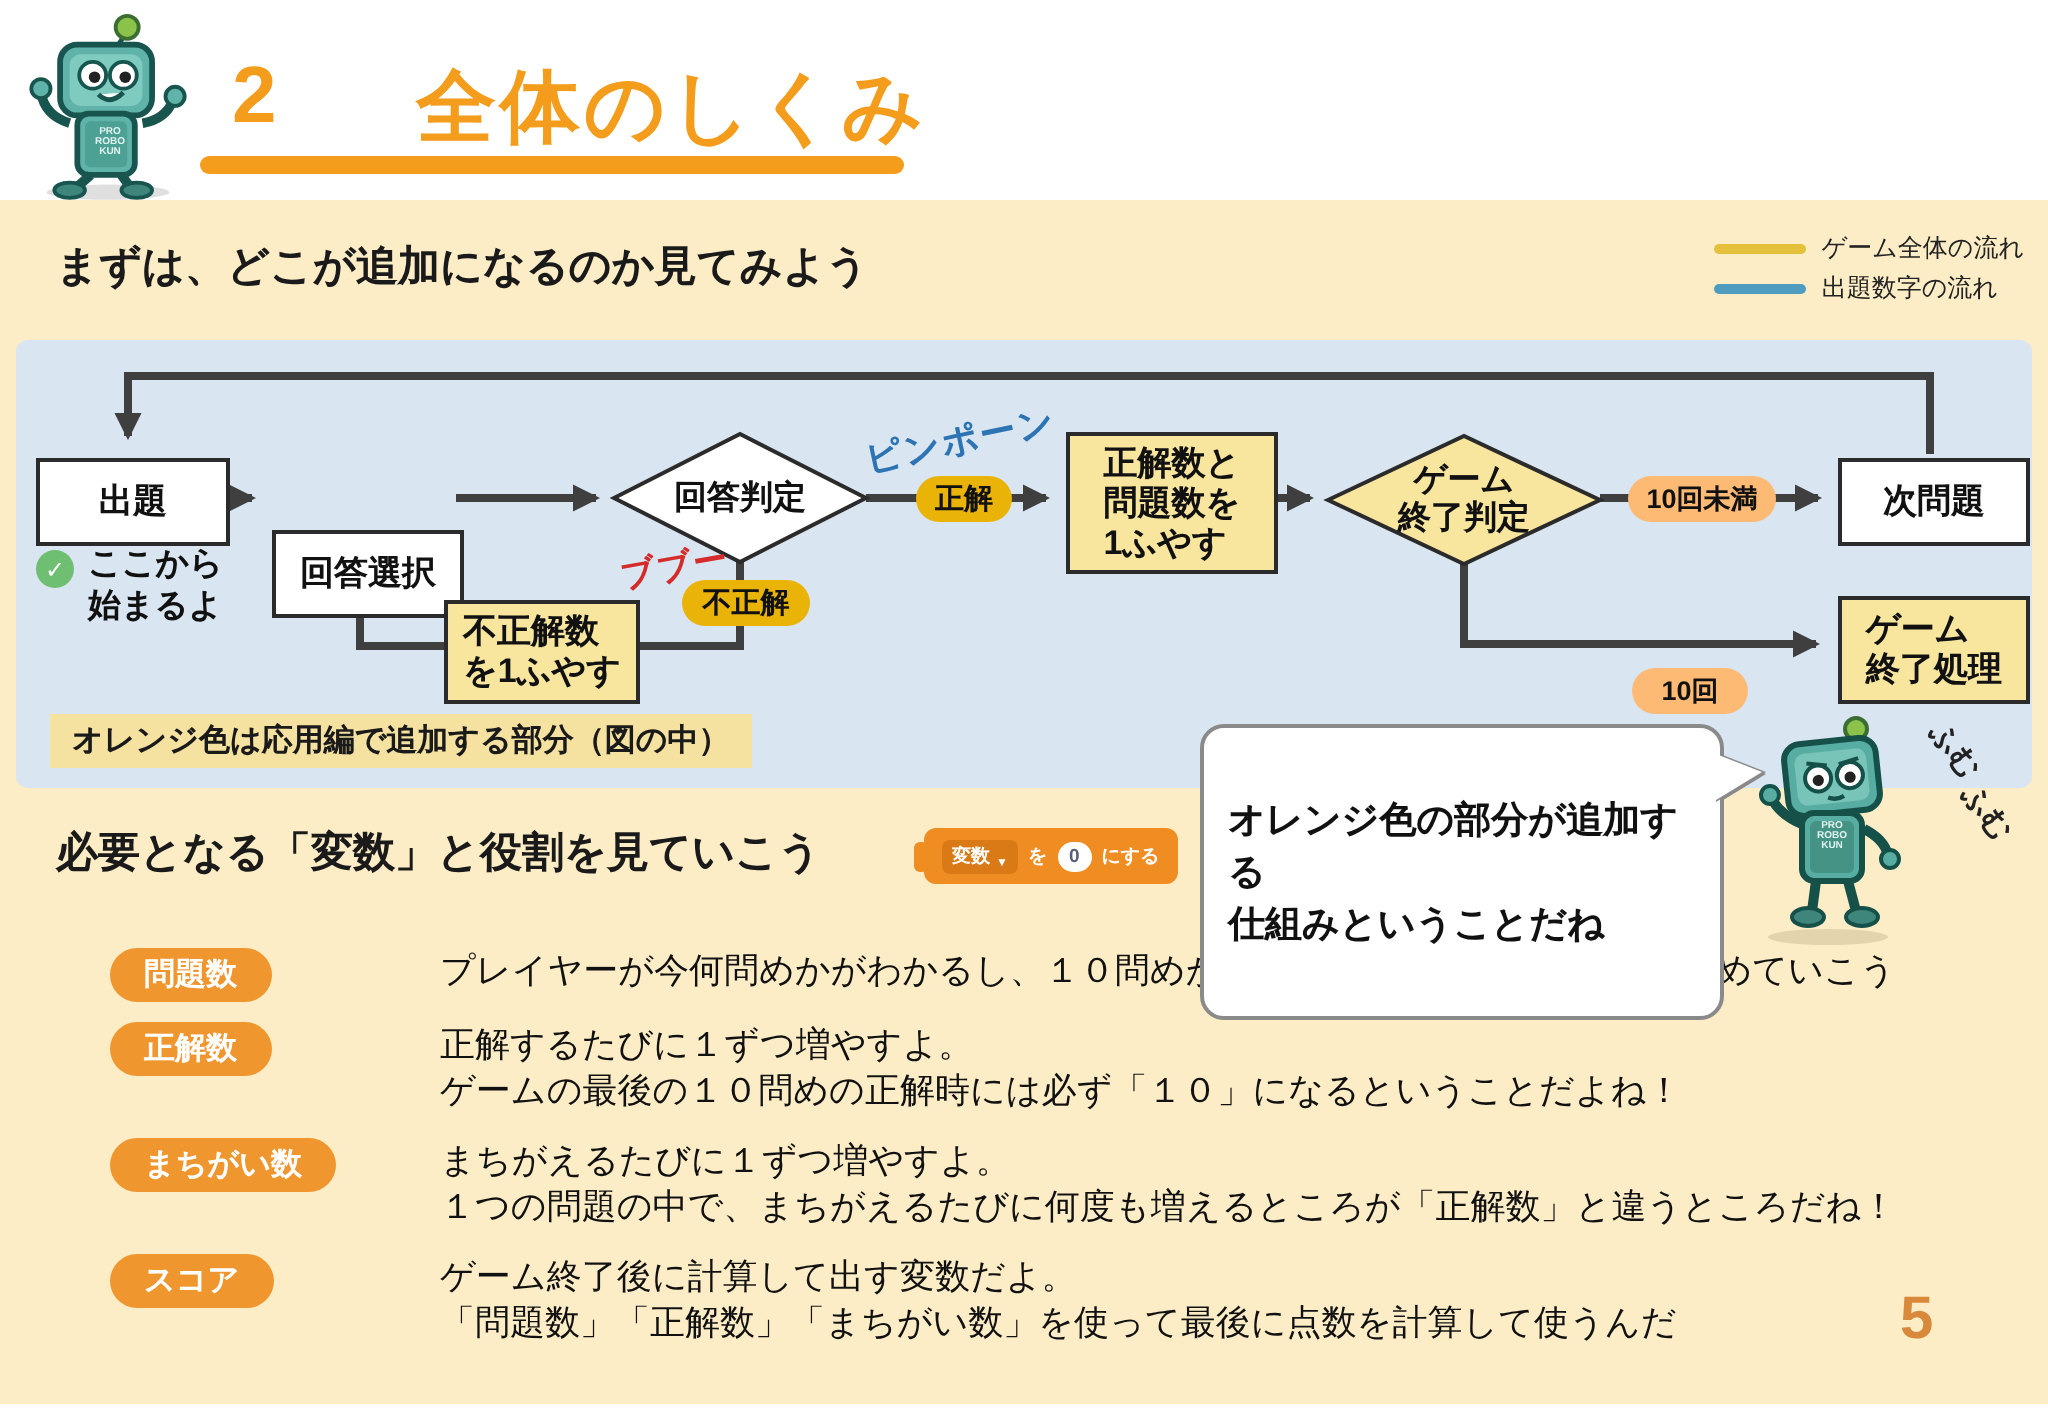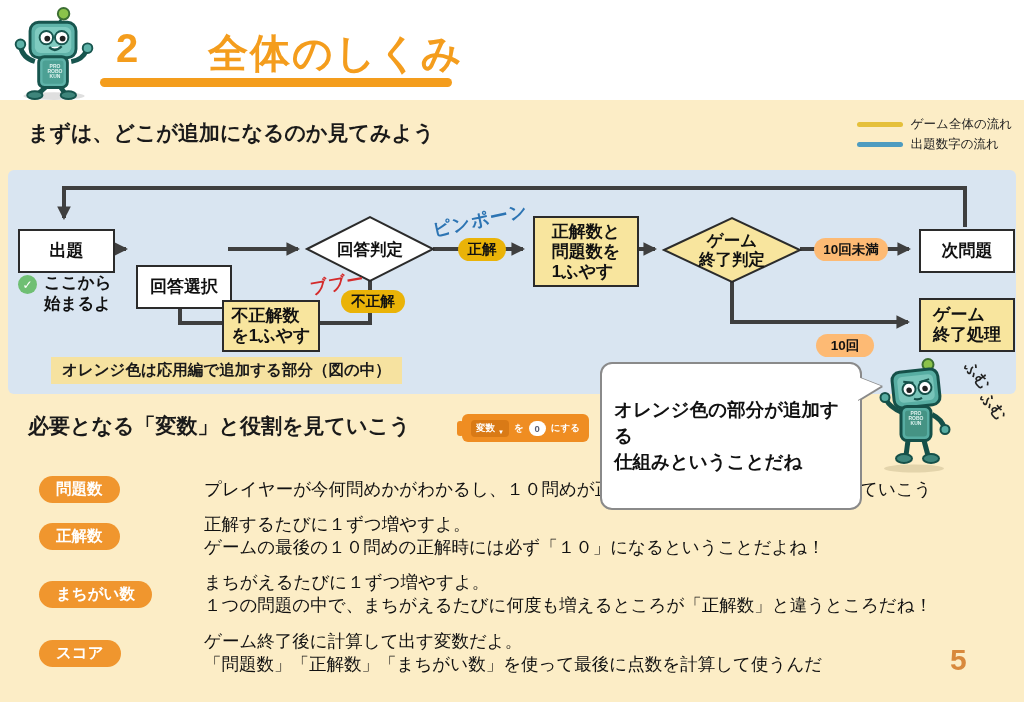--- a/index.html
+++ b/index.html
@@ -36,21 +36,21 @@
   .white-pill{background:#eab308;}
   .orange-pill{background:#fdba74;font-size:13.5px;font-weight:700;}
   .sfx{position:absolute;font-weight:800;font-size:18px;letter-spacing:1px;}
   .pinpon{color:#2C74B3;transform:rotate(-12deg);}
   .bubu{color:#D42B2B;transform:rotate(-10deg);font-size:17px;}
   .start-note{position:absolute;left:10px;top:102px;display:flex;}
   .check-icon{width:19px;height:19px;border-radius:50%;background:#6FBF73;color:#fff;font-size:12px;
               display:flex;align-items:center;justify-content:center;margin:3px 7px 0 0;flex:none;}
   .start-text{font-size:16.5px;font-weight:700;line-height:21px;white-space:pre-line;}
   .flow-note{position:absolute;left:17px;top:187px;background:#F6E2A0;padding:3px 11px;
-             font-size:15.5px;font-weight:700;color:#1a1a1a;margin-left:26px;}
+             font-size:15.5px;font-weight:700;color:#1a1a1a;}
 
   
   .bubble{position:absolute;left:600px;top:362px;width:234px;background:#fff;border:2px solid #8a8a8a;
           border-radius:12px;padding:7px 12px;font-size:18.5px;font-weight:800;line-height:26px;
           white-space:pre-line;z-index:5;}
   .bubble-tail{position:absolute;right:-21px;top:13px;width:0;height:0;border-top:9px solid transparent;
           border-bottom:14px solid transparent;border-left:23px solid #fff;
           filter:drop-shadow(2px 0 0 #8a8a8a) drop-shadow(0 1px 0 #8a8a8a);}
   .mascot2{position:absolute;left:864px;top:356px;width:100px;height:118px;z-index:4;}
   .fumu{position:absolute;font-size:15px;font-weight:800;color:#222;transform:rotate(52deg);z-index:5;}
@@ -61,21 +61,21 @@
            display:flex;align-items:center;gap:5px;padding:0 9px;z-index:2;}
   .scratch::before{content:"";position:absolute;left:-5px;top:7px;width:7px;height:15px;background:#EF8D22;
            border-radius:3px;}
   .scr-var{background:#D97A16;border-radius:4px;color:#fff;font-size:9.5px;font-weight:700;
            padding:2px 5px;display:flex;align-items:flex-end;gap:3px;}
   .scr-arrow{font-size:6px;}
   .scr-txt{color:#fff;font-size:9.5px;font-weight:700;}
   .scr-val{background:#fff;border-radius:8px;width:17px;height:15px;display:flex;align-items:center;
            justify-content:center;color:#575E75;font-size:9.5px;font-weight:700;}
 
-  .var-row{position:absolute;left:39px;right:16px;display:flex;align-items:center;}
+  .var-row{position:absolute;left:55px;right:16px;display:flex;}
   .pill-col{width:165px;flex:none;}
   .var-pill{display:inline-block;background:#F0962E;color:#fff;font-size:15.5px;font-weight:600;
             padding:3px 17px;border-radius:16px;}
   .var-desc{flex:1;font-size:17.5px;font-weight:500;line-height:23px;color:#111;white-space:pre-line;}
   .row1{top:474px;height:30px;}
   .row2{top:511px;height:50px;}
   .row3{top:569px;height:50px;}
   .row4{top:627px;height:52px;}
 
   .page-num{position:absolute;left:950px;top:643px;font-size:30px;font-weight:700;color:#D8893C;}

